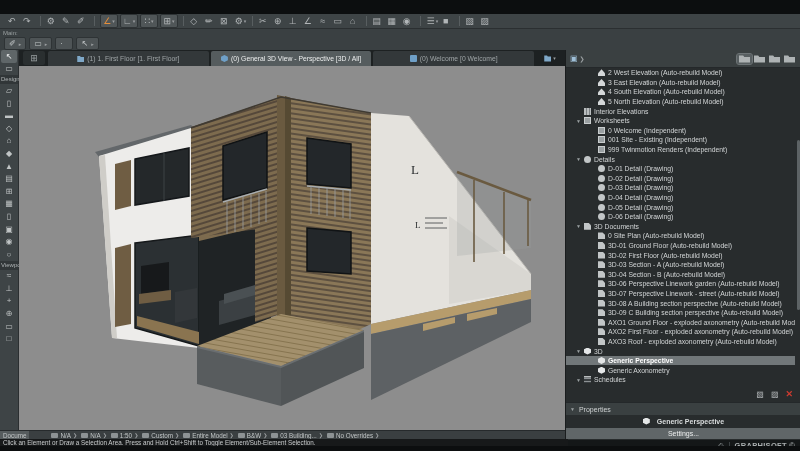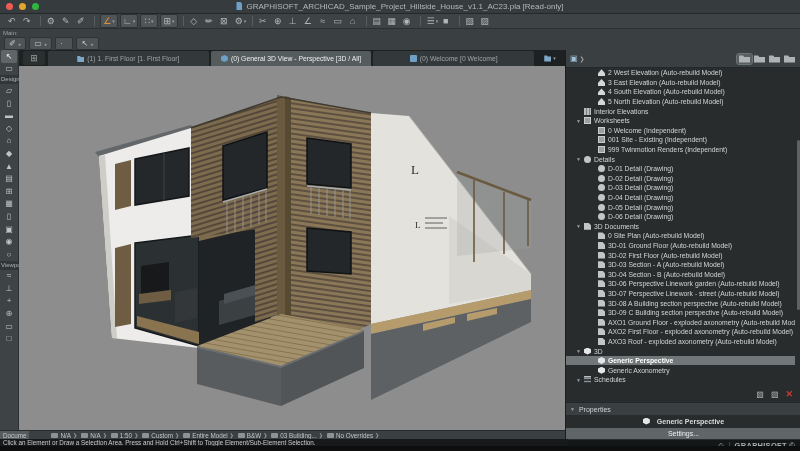--- a/index.html
+++ b/index.html
@@ -97,26 +97,20 @@
   
   #statusline{position:absolute;left:0;top:439px;width:565px;height:7px;background:#17191a;display:flex;align-items:center;
               font-size:6.3px;color:#c9cccd;padding-left:3px;white-space:nowrap;overflow:hidden;}
   #bottomstrip{position:absolute;left:0;top:446px;width:800px;height:5px;background:#0c0e0f;}
 </style>
 </head>
 <body>
 
 <div id="app">
 
-  <div id="titlebar">
-    <span class="tl" style="background:#ee5d55"></span>
-    <span class="tl" style="background:#e0a62e"></span>
-    <span class="tl" style="background:#30b441"></span>
-    <div id="title-text"><span class="doc-ic"></span><span>GRAPHISOFT_ARCHICAD_Sample_Project_Hillside_House_v1.1_AC23.pla [Read-only]</span></div>
-  </div>
 
   <div id="toolbar1">
 
   <span class="tbi">
         <span>↶</span>
         <span class="car" style="visibility: hidden;">▾</span>
       </span>
       <span class="tbi">
         <span>↷</span>
         <span class="car" style="visibility: hidden;">▾</span>

